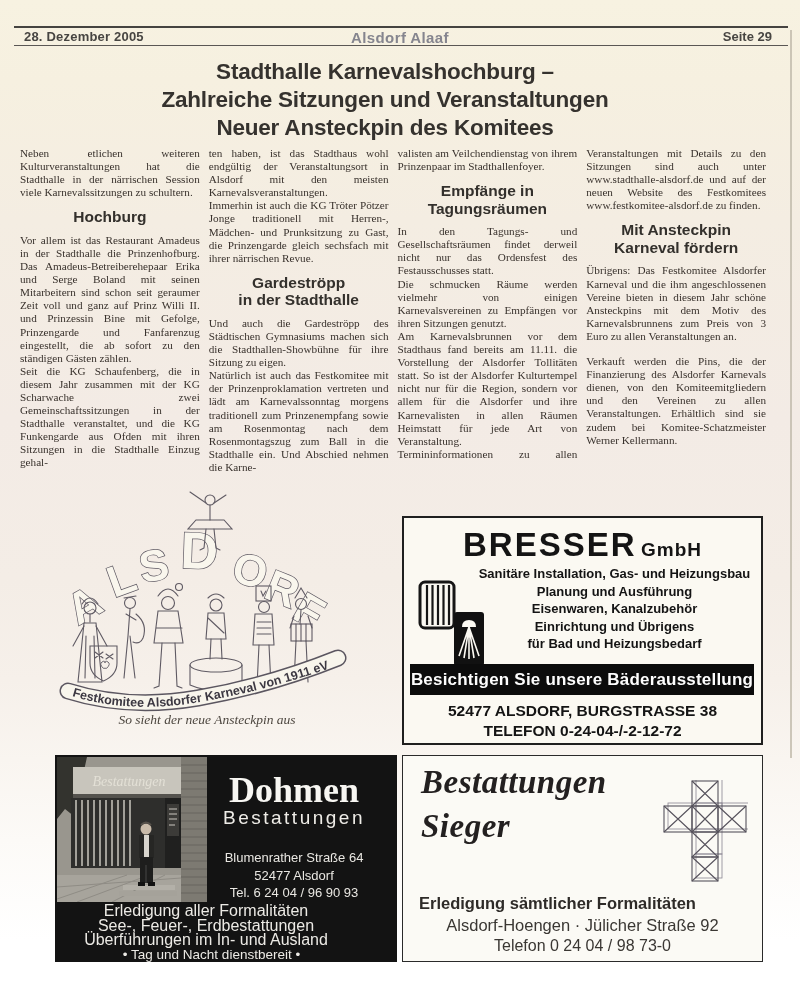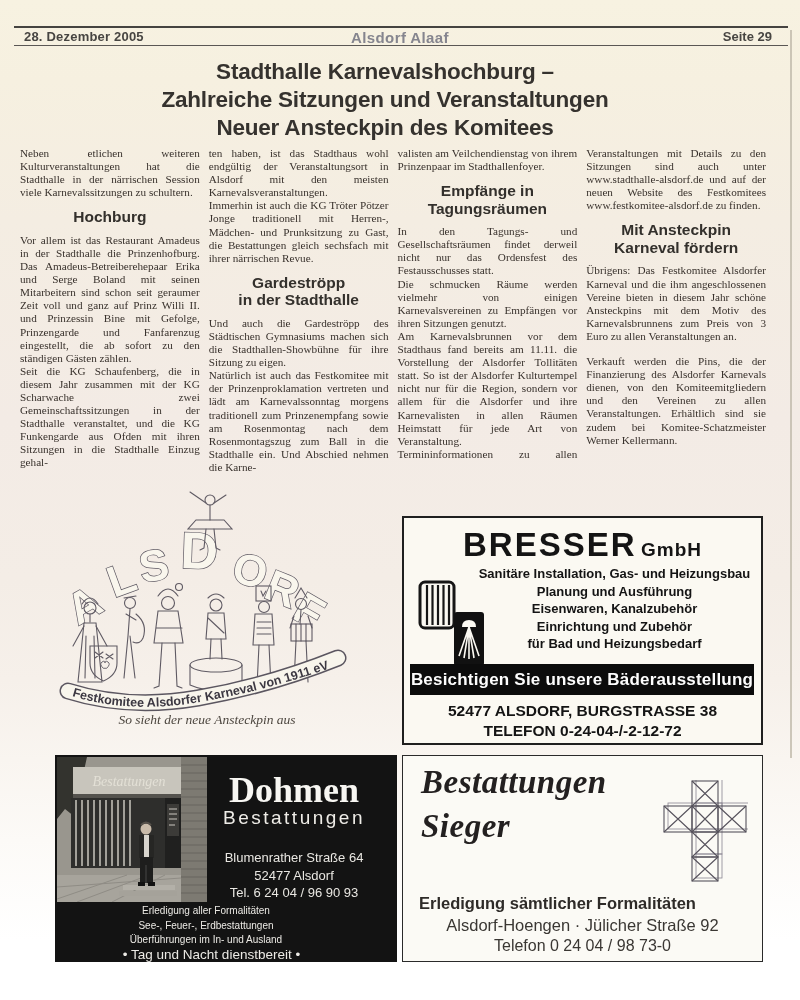--- a/index.html
+++ b/index.html
@@ -57,21 +57,21 @@
   .ad-dohmen{position:absolute;left:55px;top:755px;width:342px;height:207px;background:#131313;
     font-family:"Liberation Sans",sans-serif;color:#efedе8;}
   .ad-dohmen .photo{position:absolute;left:2px;top:2px;}
   .ad-dohmen .dname{position:absolute;left:140px;right:4px;top:14px;text-align:center;
     font-family:"Liberation Serif",serif;font-weight:bold;font-size:36px;color:#f7f6f2;}
   .ad-dohmen .dsub{position:absolute;left:140px;right:4px;top:52px;text-align:center;
     font-size:19px;letter-spacing:2.5px;color:#eeece7;}
   .ad-dohmen .daddr{position:absolute;left:140px;right:4px;top:94px;text-align:center;
     font-size:13px;line-height:17.5px;color:#e9e7e2;}
   .ad-dohmen .dserv{position:absolute;left:0;right:40px;top:149px;text-align:center;
-    font-size:10px;line-height:14.5px;color:#eceae5;}
+    font-size:16px;line-height:14.5px;color:#eceae5;}
   .ad-dohmen .davail{position:absolute;left:0;right:40px;top:192px;text-align:center;
     font-size:13.5px;color:#eceae5;padding-left:11px;}
 
   
   .ad-sieger{position:absolute;left:402px;top:755px;width:361px;height:207px;
     background:#fbfaf5;border:1.5px solid #2a2a2a;box-sizing:border-box;
     font-family:"Liberation Sans",sans-serif;color:#33302c;}
   .ad-sieger .sname{position:absolute;left:18px;top:4px;font-family:"Liberation Serif",serif;
     font-style:italic;font-weight:bold;font-size:33px;line-height:44px;color:#232020;letter-spacing:.5px;}
   .ad-sieger .sname span{display:block;}
@@ -101,21 +101,21 @@
 
   <div class="columns">
     <div class="col">
       <p>Neben etlichen weiteren Kulturveranstaltungen hat die Stadthalle in der närrischen Session viele Karnevalssitzungen zu schultern.</p>
       <h3 class="shead">Hochburg</h3>
       <p>Vor allem ist das Restaurant Amadeus in der Stadthalle die Prinzenhofburg. Das Amadeus-Betreiberehepaar Erika und Serge Boland mit seinen Mitarbeitern sind schon seit geraumer Zeit voll und ganz auf Prinz Willi II. und Prinzessin Bine mit Gefolge, Prinzengarde und Fanfarenzug eingestellt, die ab sofort zu den ständigen Gästen zählen.</p>
       <p>Seit die KG Schaufenberg, die in diesem Jahr zusammen mit der KG Scharwache zwei Gemeinschaftssitzungen in der Stadthalle veranstaltet, und die KG Funkengarde aus Ofden mit ihren Sitzungen in die Stadthalle Einzug gehal-</p>
     </div>
     <div class="col">
       <p>ten haben, ist das Stadthaus wohl endgültig der Veranstaltungsort in Alsdorf mit den meisten Karnevalsveranstaltungen.</p>
-      <p>Immerhin ist auch die KG Tröter Pötzer Jonge traditionell mit Herren-, Mädchen- und Prunksitzung zu Gast, die Bestattungen gleich sechsfach mit ihrer närrischen Revue.</p>
+      <p>Immerhin ist auch die KG Tröter Pötzer Jonge traditionell mit Herren-, Mädchen- und Prunksitzung zu Gast, die Prinzengarde gleich sechsfach mit ihrer närrischen Revue.</p>
       <h3 class="shead">
         <span class="hline">Gardeströpp</span>
         <span class="hline">in der Stadthalle</span>
       </h3>
       <p>Und auch die Gardeströpp des Städtischen Gymnasiums machen sich die Stadthallen-Showbühne für ihre Sitzung zu eigen.</p>
       <p>Natürlich ist auch das Festkomitee mit der Prinzenproklamation vertreten und lädt am Karnevalssonntag morgens traditionell zum Prinzenempfang sowie am Rosenmontag nach dem Rosenmontagszug zum Ball in die Stadthalle ein. Und Abschied nehmen die Karne-</p>
     </div>
     <div class="col">
       <p>valisten am Veilchendienstag von ihrem Prinzenpaar im Stadthallenfoyer.</p>
       <h3 class="shead">
@@ -238,21 +238,21 @@
       <g>
         <rect x="36" y="32" width="30" height="54" rx="3" fill="#111111"></rect>
         <path d="M51,40 q-7,0 -7,7 h14 q0,-7 -7,-7 z" fill="#fbf9f2"></path>
         <path d="M51,47 L41,76 M51,47 L46,78 M51,47 L51,79 M51,47 L56,78 M51,47 L61,76" stroke="#fbf9f2" stroke-width="1.6" fill="none"></path>
       </g>
     </svg>
     <div class="blines">
       <div>Sanitäre Installation, Gas- und Heizungsbau</div>
       <div>Planung und Ausführung</div>
       <div>Eisenwaren, Kanalzubehör</div>
-      <div>Einrichtung und Zubehör</div>
+      <div>Einrichtung und Übrigens</div>
       <div>für Bad und Heizungsbedarf</div>
     </div>
     <div class="bbar">Besichtigen Sie unsere Bäderausstellung</div>
     <div class="baddr">52477 ALSDORF, BURGSTRASSE 38</div>
     <div class="bphone">TELEFON 0-24-04-/-2-12-72</div>
   </div>
 
   <div class="ad-dohmen">
     <svg class="photo" width="150" height="145" viewBox="0 0 150 145">
       <rect x="0" y="0" width="150" height="145" fill="#99968e"></rect>

